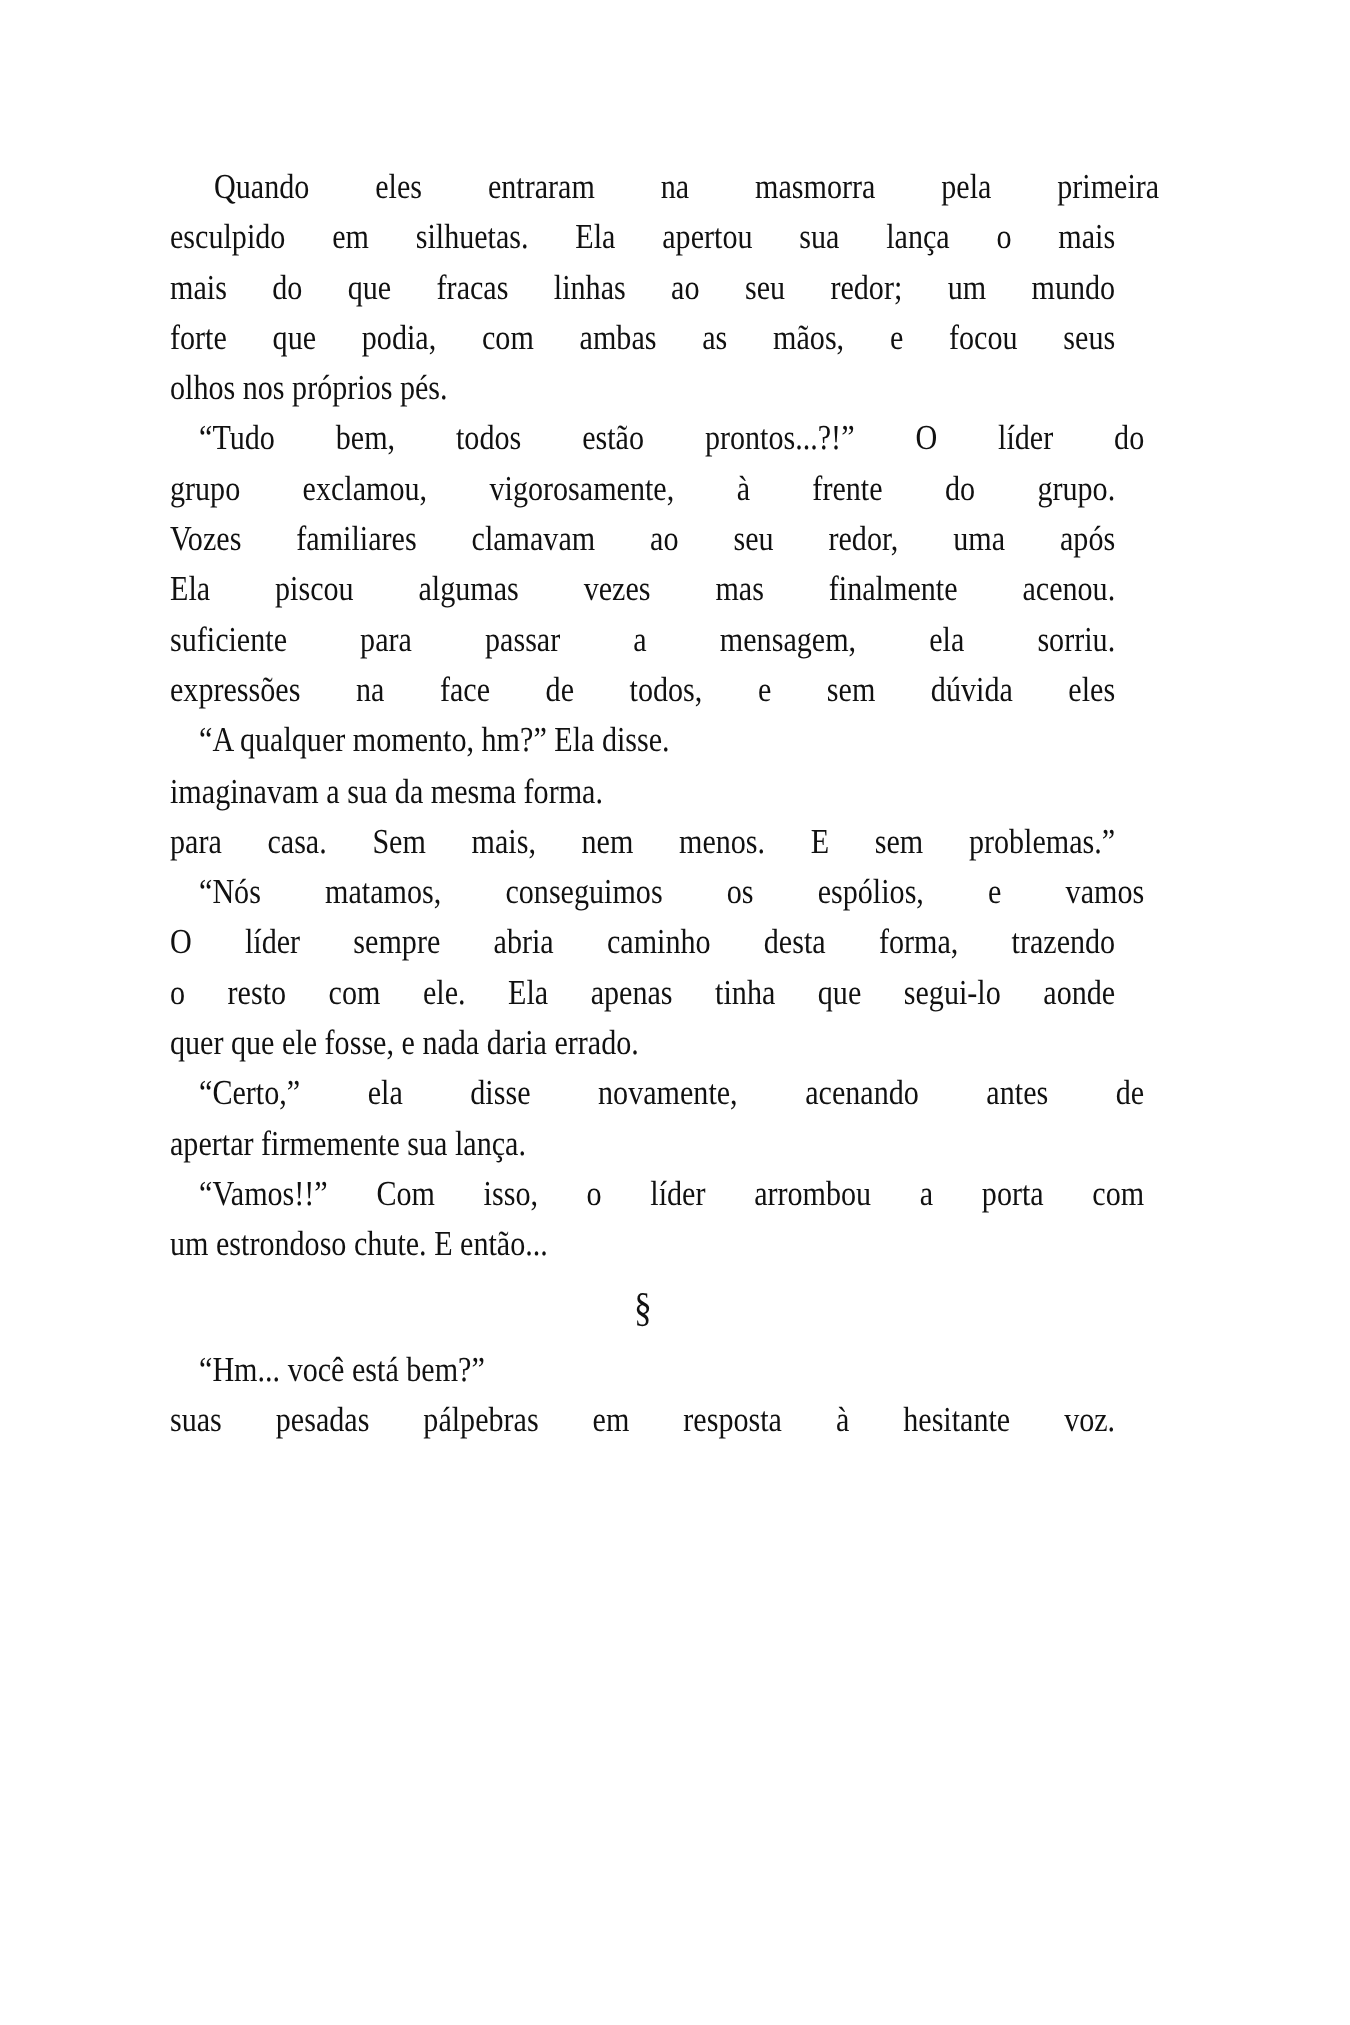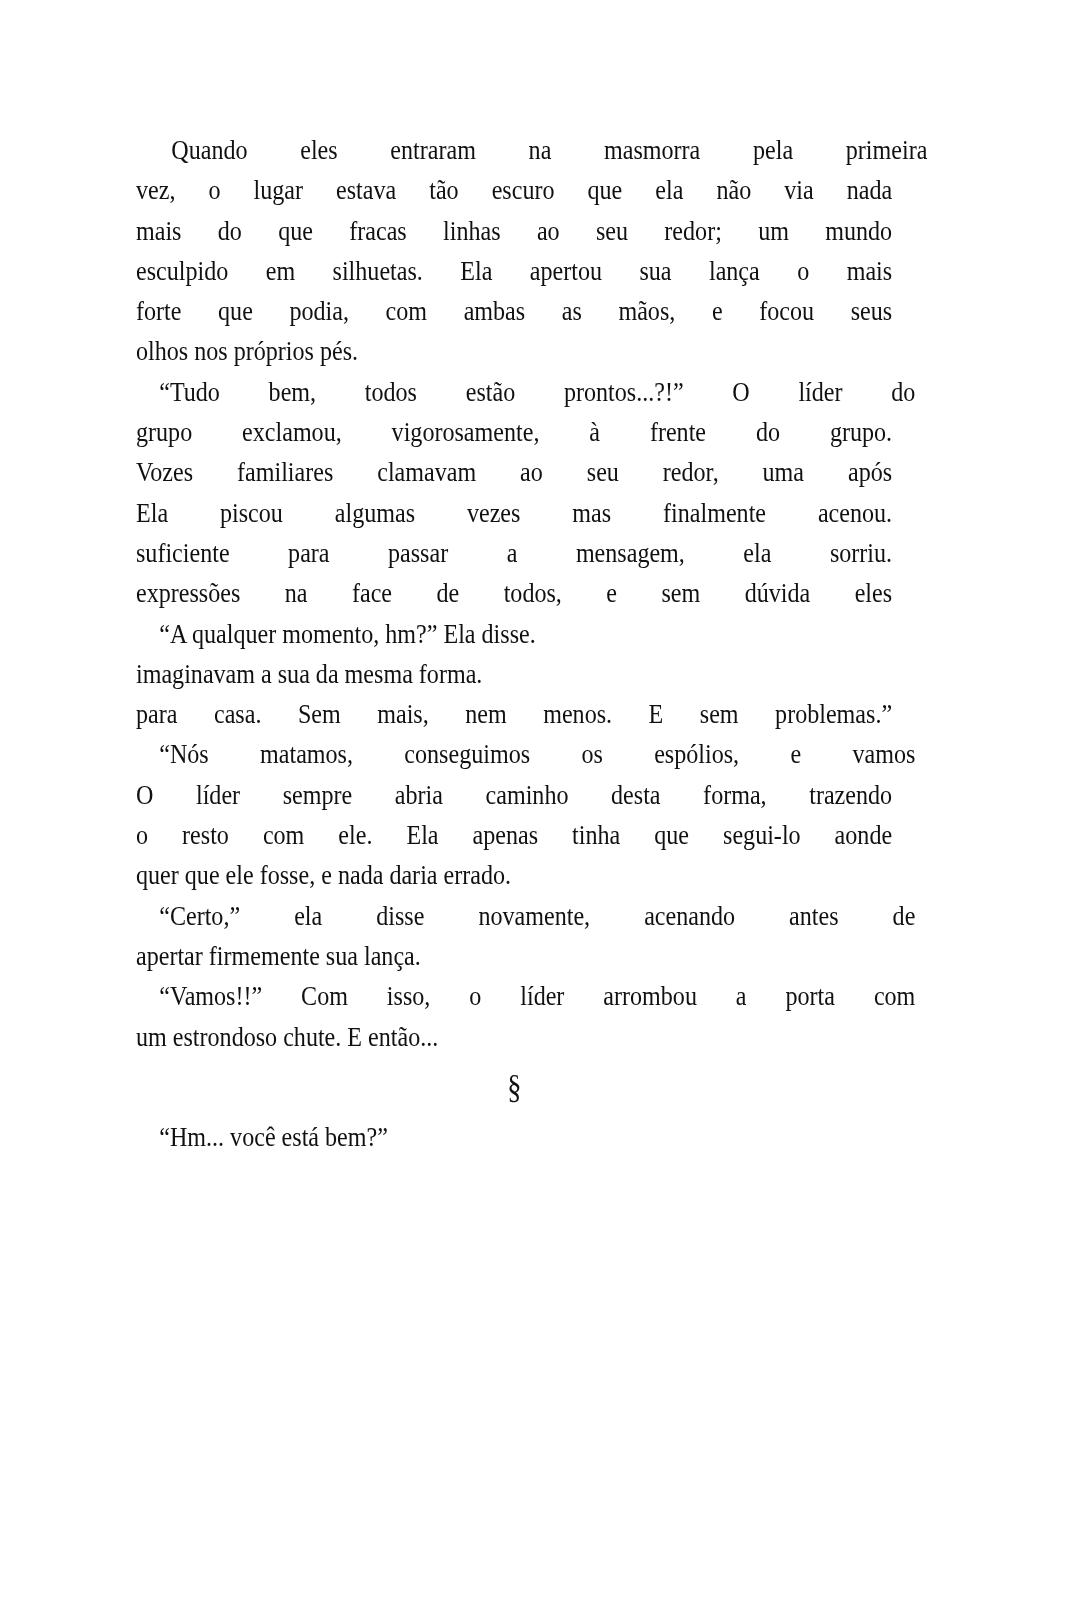--- a/index.html
+++ b/index.html
@@ -34,27 +34,24 @@
 </style>
 </head>
 <body>
 
 <div class="page">
   <div id="part1">
       <div class="line just indent">
         <span class="txt">Quando eles entraram na masmorra pela primeira</span>
       </div>
       <div class="line just">
-        <span class="txt">vez, o lugar estava tão escuro que ela não via nada</span>
+        <span class="txt">esculpido em silhuetas. Ela apertou sua lança o mais</span>
       </div>
       <div class="line just">
         <span class="txt">mais do que fracas linhas ao seu redor; um mundo</span>
-      </div>
-      <div class="line just">
-        <span class="txt">esculpido em silhuetas. Ela apertou sua lança o mais</span>
       </div>
       <div class="line just">
         <span class="txt">forte que podia, com ambas as mãos, e focou seus</span>
       </div>
       <div class="line"><span class="txt">olhos nos próprios pés.</span></div>
       <div class="line just indent-q">
         <span class="txt">“Tudo bem, todos estão prontos...?!” O líder do</span>
       </div>
       <div class="line just">
         <span class="txt">grupo exclamou, vigorosamente, à frente do grupo.</span>
@@ -91,14 +88,17 @@
       </div>
       <div class="line"><span class="txt">apertar firmemente sua lança.</span></div>
       <div class="line just indent-q">
         <span class="txt">“Vamos!!” Com isso, o líder arrombou a porta com</span>
       </div>
       <div class="line"><span class="txt">um estrondoso chute. E então...</span></div>
     </div>
   <div class="section-mark"><span>§</span></div>
   <div id="part2">
       <div class="line indent-q"><span class="txt">“Hm... você está bem?”</span></div>
+      <div class="line just">
+        <span class="txt">suas pesadas pálpebras em resposta à hesitante voz.</span>
+      </div>
     </div>
 </div>
 
 </body></html>

